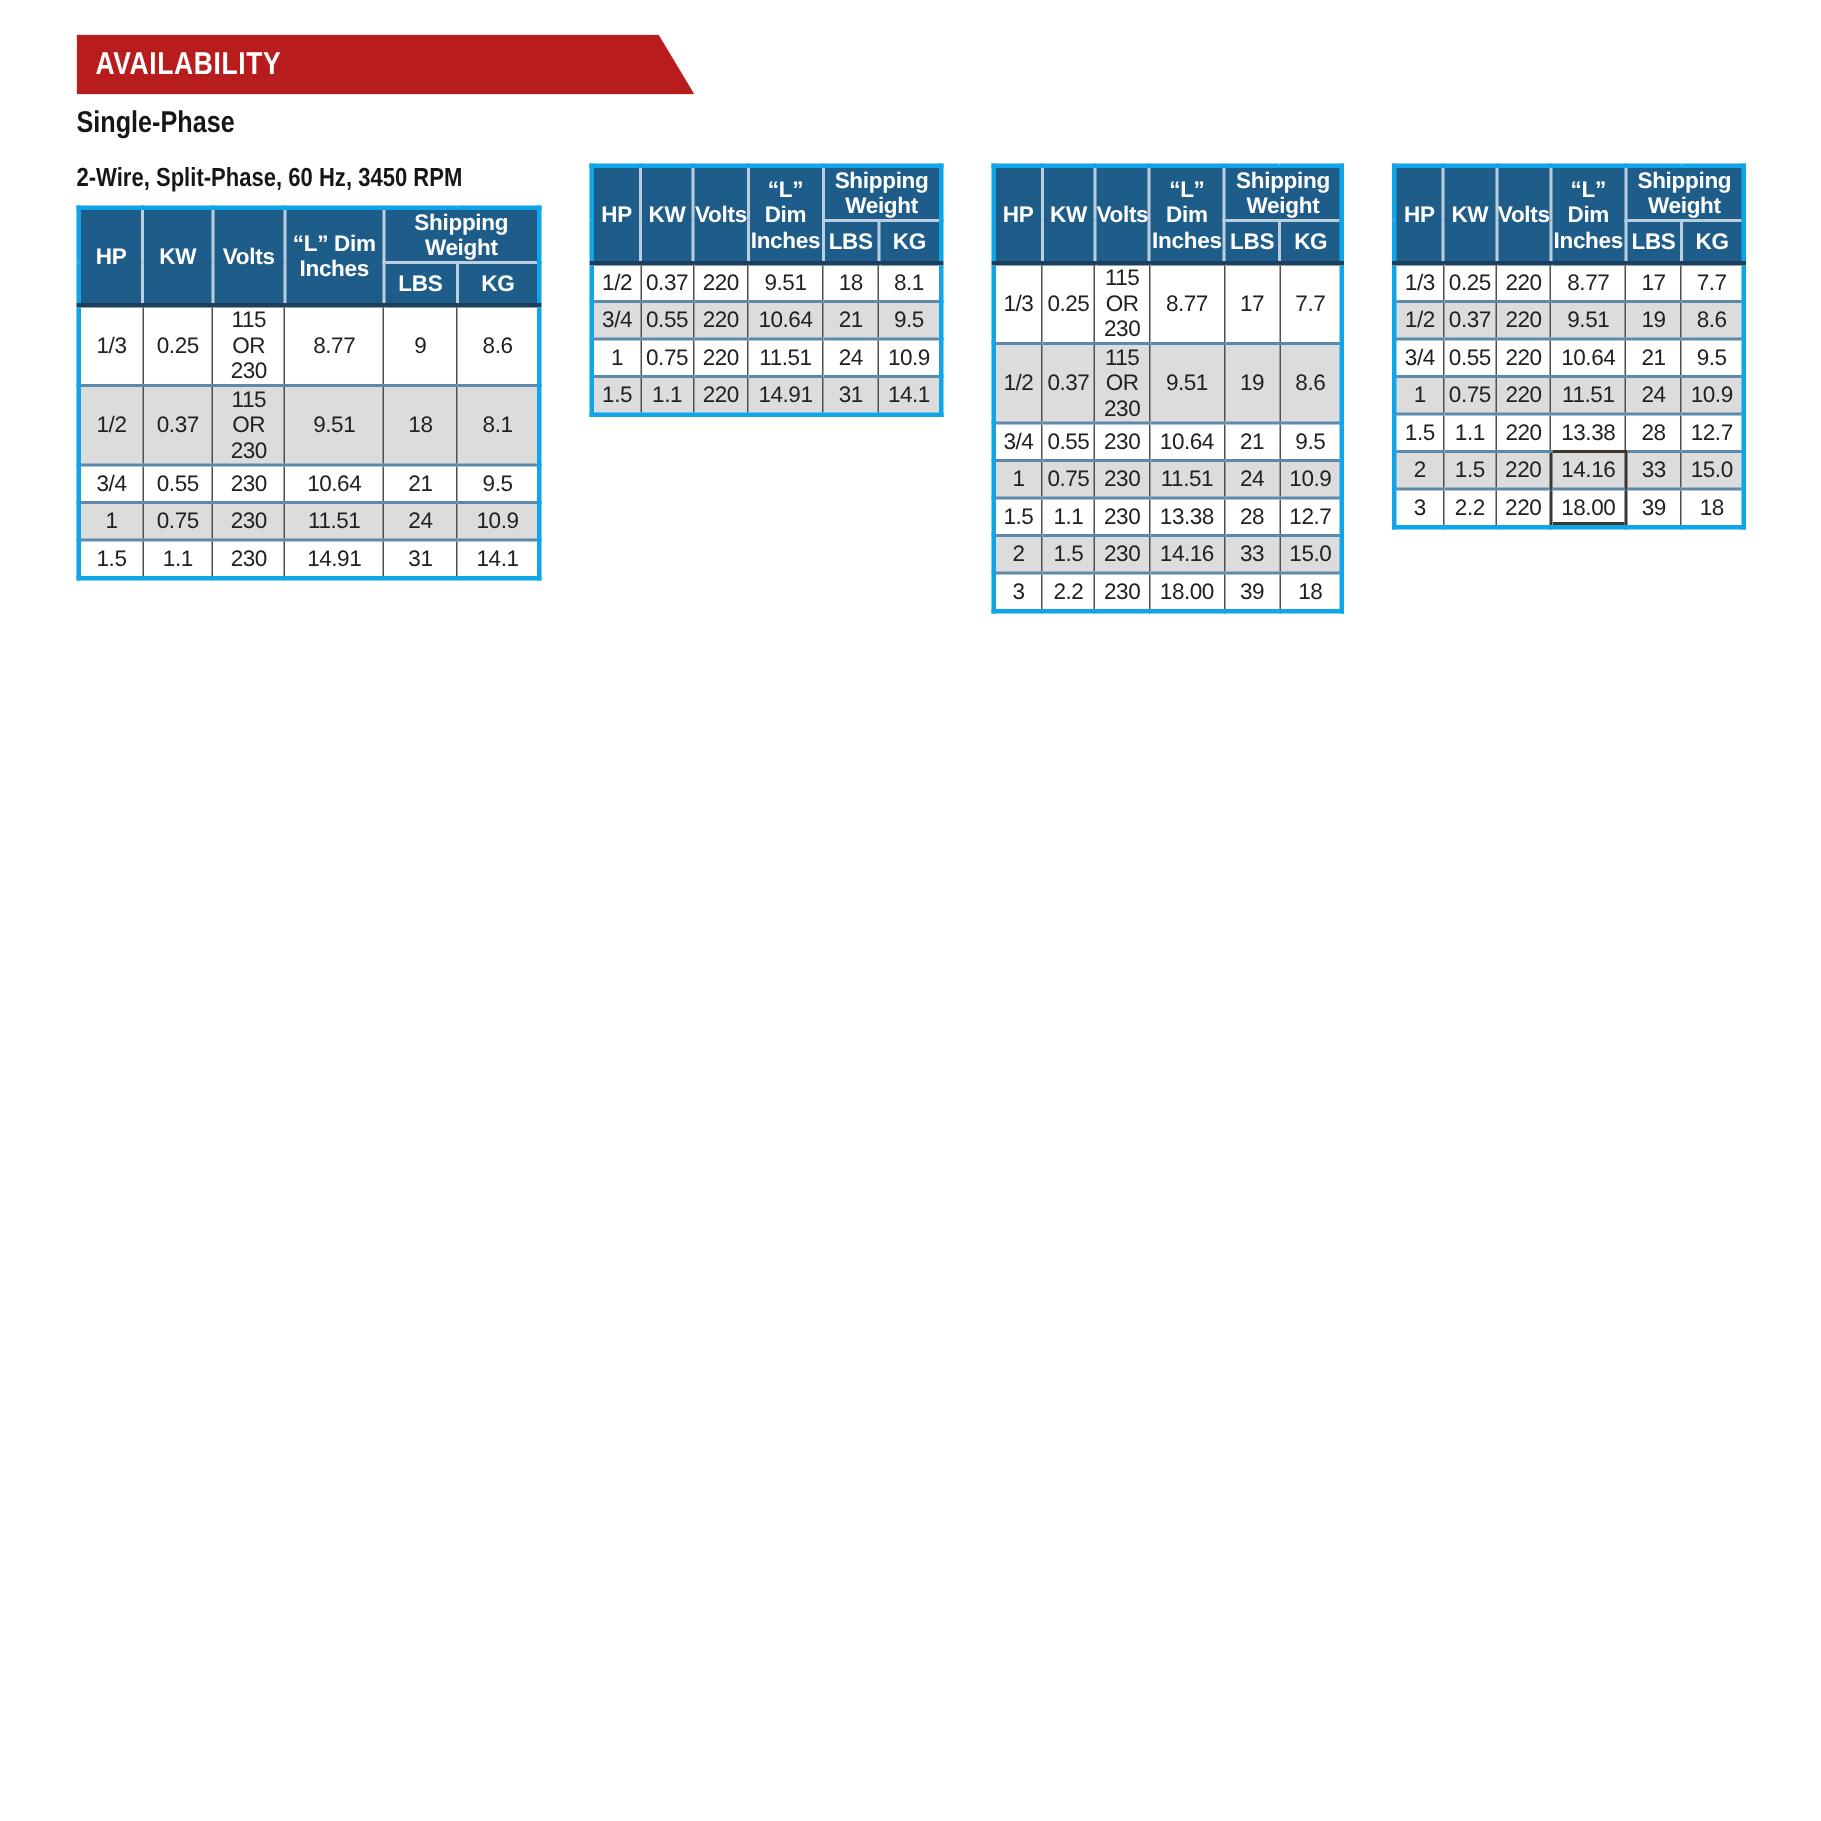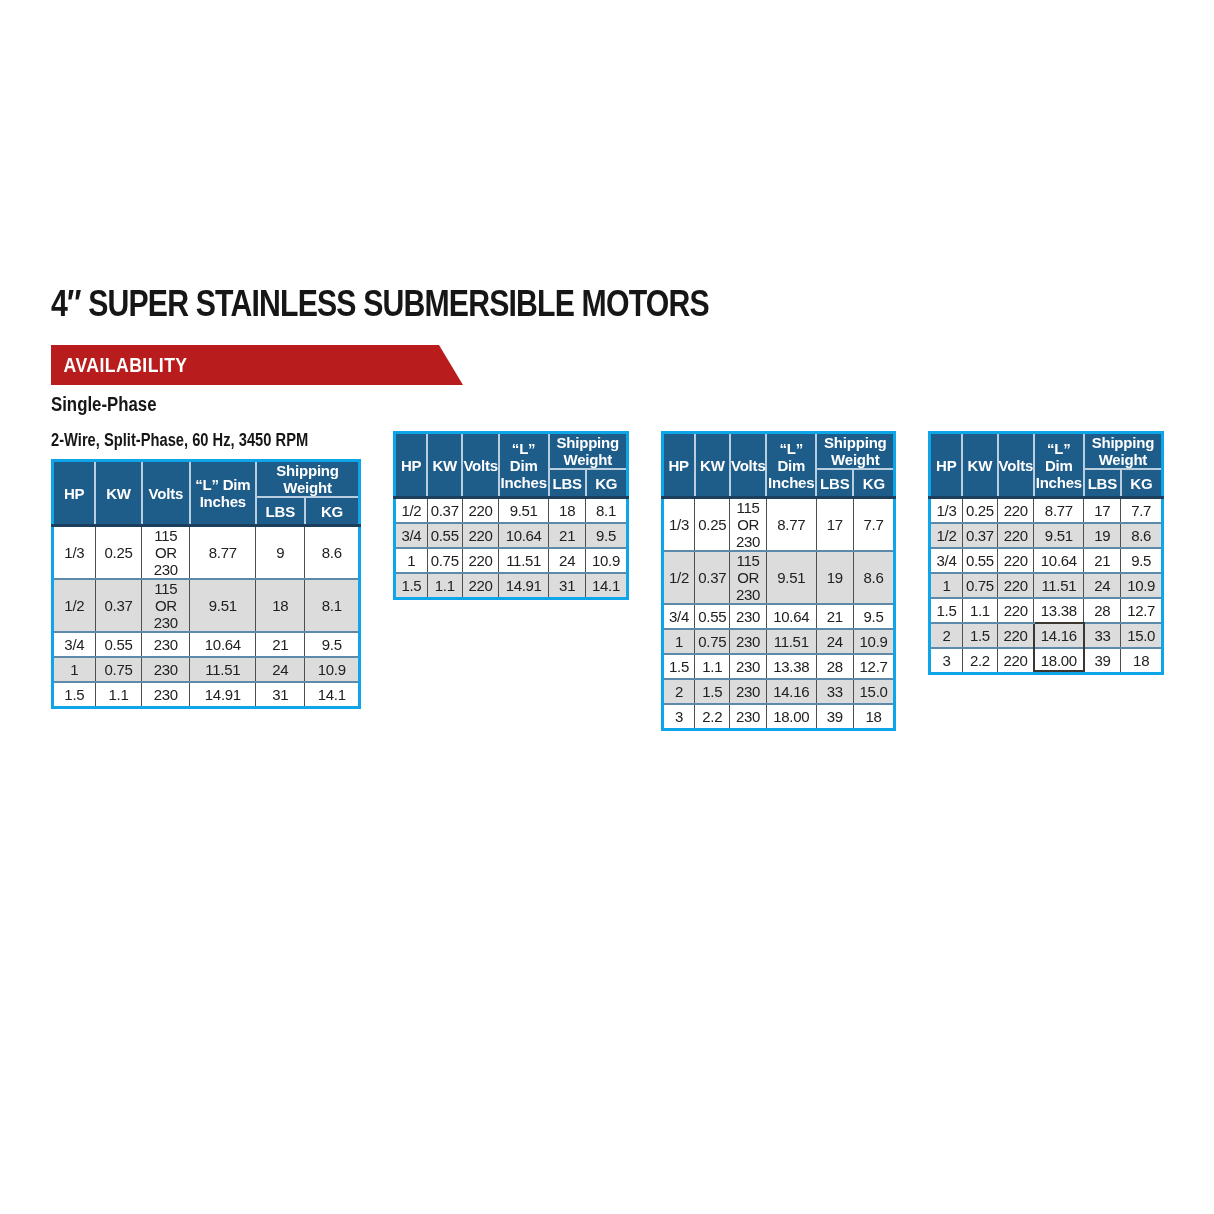--- a/index.html
+++ b/index.html
@@ -61,21 +61,20 @@
   .dtable tbody td.hl { border-left:2px solid #3c3630; border-right:2px solid #3c3630; }
   .dtable tbody td.hl-t { border-top:2px solid #3c3630; }
   .dtable tbody td.hl-b { box-shadow:inset 0 -2px 0 #3c3630; }
 </style>
 </head>
 <body>
 
 <div class="page">
   <div class="content">
 
-    <h1 class="doc-title"><span class="cond">4″ SUPER STAINLESS SUBMERSIBLE MOTORS</span></h1>
 
     <div class="banner">
       <span class="banner-label cond">AVAILABILITY</span>
     </div>
 
     <h2 class="section-heading"><span class="cond">Single-Phase</span></h2>
 
     <div class="tables-grid">
 
       <section>

